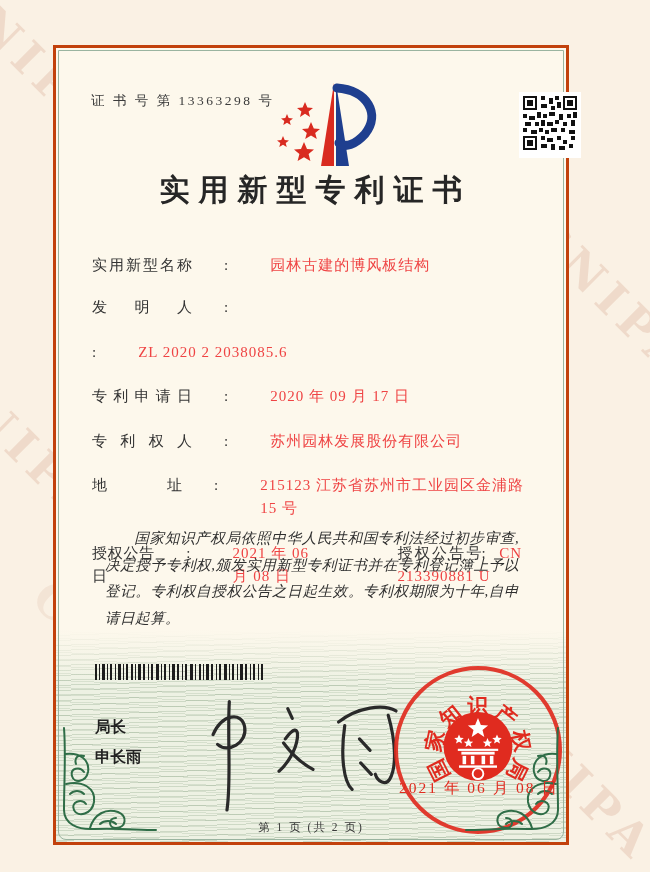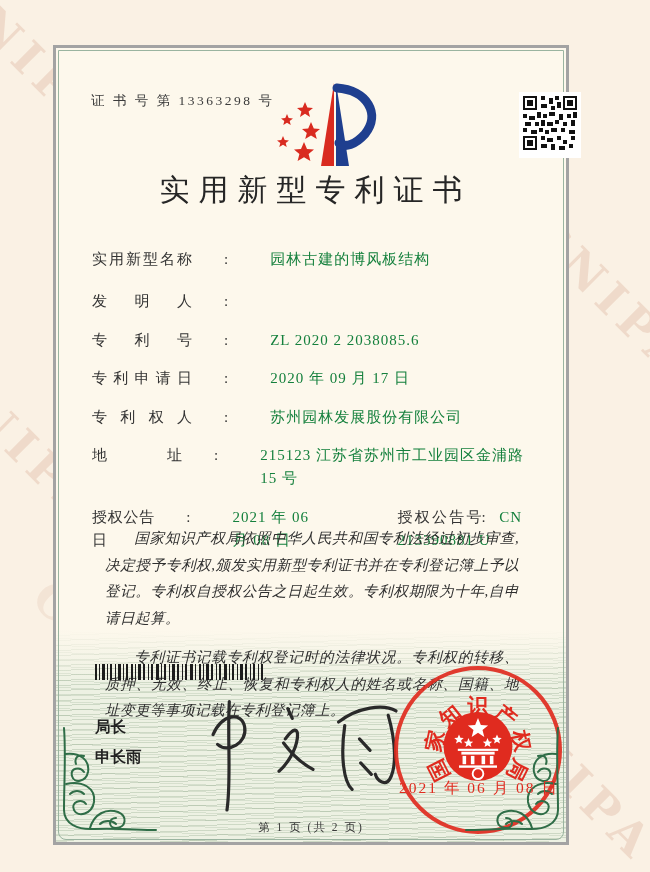--- a/index.html
+++ b/index.html
@@ -13,21 +13,21 @@
     position:absolute;z-index:1;
     font-family:"DejaVu Serif",serif;font-weight:bold;
     font-size:46px;letter-spacing:8px;
     color:rgba(208,156,126,0.26);
     transform:rotate(45deg);transform-origin:left top;
     pointer-events:none;white-space:nowrap;
   }
   
   .frame{
     position:absolute;left:53px;top:45px;width:516px;height:800px;
-    border:3px solid #a3a3a3;background:#fdf8ec;z-index:2;
+    border:3px solid #c2410c;background:#fdf8ec;z-index:2;
     box-sizing:border-box;
   }
   .frame-inner{
     position:absolute;inset:2px;border:1.5px solid #9ab4a0;
     border-bottom-left-radius:8px;border-bottom-right-radius:8px;
     pointer-events:none;
   }
   
   .band{
     position:absolute;left:0;right:0;bottom:0;height:212px;z-index:0;
@@ -43,34 +43,34 @@
   .content{position:absolute;inset:0;z-index:3;}
 
   .cert-no{
     position:absolute;left:35px;top:44px;
     font-size:13.5px;letter-spacing:2.5px;color:#3b3b3b;
   }
   .logo{position:absolute;left:215px;top:32px;}
   .qr{position:absolute;left:463px;top:44px;background:#fff;padding:2px;}
   .title{
     position:absolute;left:0;right:0;top:122px;
-    text-align:center;font-size:30px;font-weight:normal;color:#262626;
+    text-align:center;font-size:30px;font-weight:bold;color:#262626;
     letter-spacing:9px;text-indent:9px;
   }
 
   .fields{position:absolute;left:36px;right:30px;top:200px;font-size:15px;}
   .field-row{display:flex;align-items:baseline;margin-bottom:15.5px;line-height:23px;gap:32px;}
   .field-row.first{margin-bottom:19px;}
   .flabel{
     display:inline-block;width:100px;
     text-align:justify;text-align-last:justify;
     color:#333;
   }
   .fcolon{margin-right:10px;color:#333;}
-  .fvalue{letter-spacing:1px;color:#15803d;}
+  .fvalue{letter-spacing:1px;color:#ef4444;margin-top:6px;}
   .pair2{margin-left:46px;}
   .pair2 .flabel{width:84px;}
 
   .paragraphs{
     position:absolute;left:36px;right:34px;top:464px;
     font-size:14.6px;line-height:26.5px;text-align:justify;
     font-style:italic;color:#2f2f2f;letter-spacing:0.4px;
   }
   .paragraphs p{margin:13px;text-indent:2em;}
 
@@ -204,21 +204,20 @@
       <div class="field-row first">
         <span class="flabel">实用新型名称</span>
           <span class="fcolon">:</span>
         <span class="fvalue">园林古建的博风板结构</span>
       </div>
       <div class="field-row">
         <span class="flabel">发明人</span>
           <span class="fcolon">:</span>
       </div>
       <div class="field-row">
-        <span class="flabel">专利号</span>
           <span class="fcolon">:</span>
         <span class="fvalue">ZL 2020 2 2038085.6</span>
       </div>
       <div class="field-row">
         <span class="flabel">专利申请日</span>
           <span class="fcolon">:</span>
         <span class="fvalue">2020 年 09 月 17 日</span>
       </div>
       <div class="field-row">
         <span class="flabel">专利权人</span>
@@ -236,21 +235,20 @@
         <span class="fvalue">2021 年 06 月 08 日</span>
         <span class="pair2">
           <span class="flabel">授权公告号</span><span class="fcolon">:</span>
           <span class="fvalue">CN 213390881 U</span>
         </span>
       </div>
     </div>
 
     <div class="paragraphs">
       <p>国家知识产权局依照中华人民共和国专利法经过初步审查,决定授予专利权,颁发实用新型专利证书并在专利登记簿上予以登记。专利权自授权公告之日起生效。专利权期限为十年,自申请日起算。</p>
-      <p>专利证书记载专利权登记时的法律状况。专利权的转移、质押、无效、终止、恢复和专利权人的姓名或名称、国籍、地址变更等事项记载在专利登记簿上。</p>
     </div>
 
     <div class="barcode">
       <svg width="168" height="16" viewBox="0 0 168 16">
         <g fill="#1c1c1c">
           <rect x="0" width="2" height="16"></rect>
             <rect x="4" width="1" height="16"></rect>
             <rect x="7" width="3" height="16"></rect>
           <rect x="12" width="1" height="16"></rect>
             <rect x="15" width="2" height="16"></rect>

